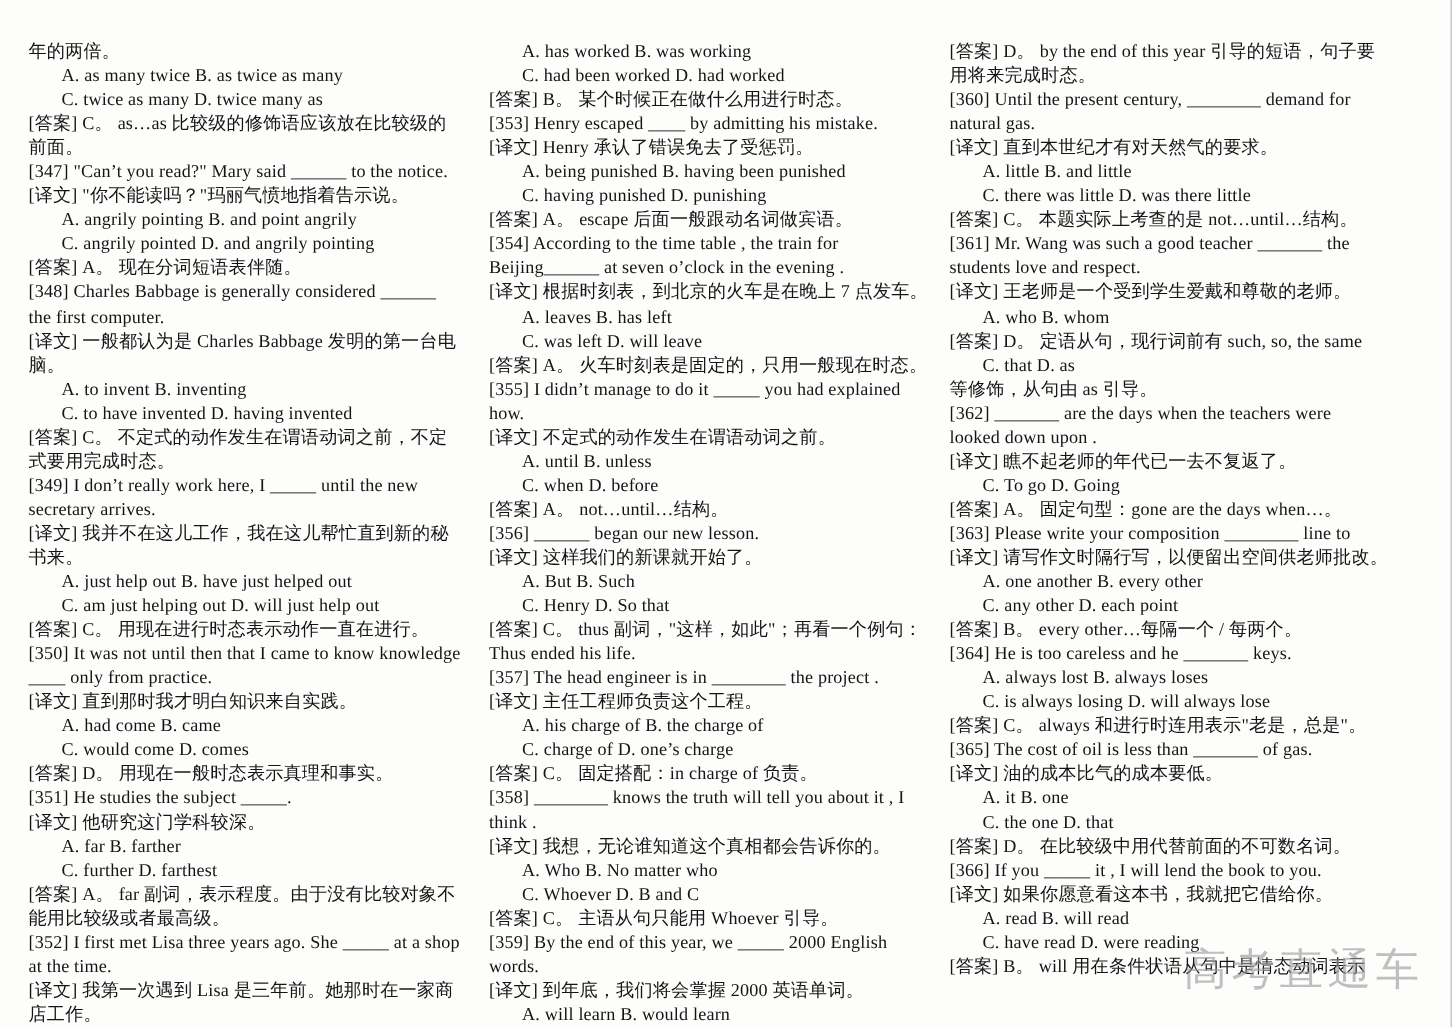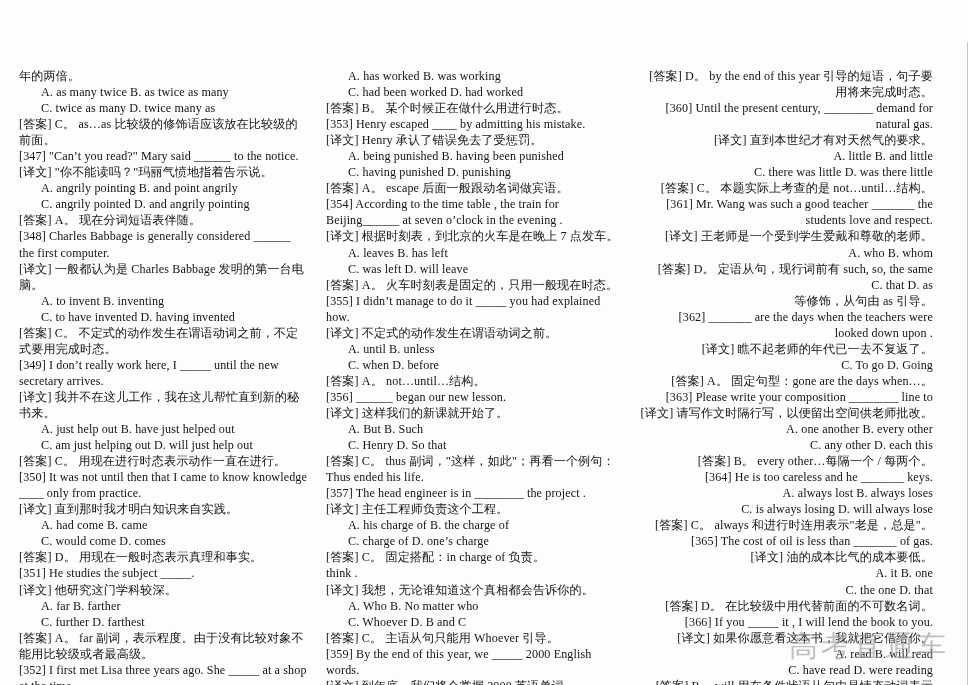--- a/index.html
+++ b/index.html
@@ -8,36 +8,35 @@
     background:#fdfdfc;
     font-family:"Liberation Serif","DejaVu Serif",serif;
     color:#141414;
     overflow:hidden;
     position:relative;
   }
   #page{
     position:absolute;inset:0;
     border-right:1px solid #c9c9c9;
     box-sizing:border-box;
-    margin-top:42px;
   }
   #cols{
     position:absolute;
     left:19px;top:26px;right:14px;bottom:4px;
     display:flex;
     gap:21px;
   }
   .col{
     width:286px;
     flex:0 0 286px;
     font-size:12.1px;
     line-height:16.05px;
     text-align:left;
   }
-  .col.c3{width:300px;flex:0 0 300px;text-align:right;}
+  .col.c3{width:300px;flex:0 0 300px;}
   .ln{
     white-space:nowrap;
     letter-spacing:0.01em;
   }
   .opt{padding-left:22px;}
   #watermark{
     position:absolute;
     right:18px;bottom:18px;
     font-family:"DejaVu Sans","Liberation Sans",sans-serif;
     font-size:29px;
@@ -122,20 +121,21 @@
         <div class="ln">[译文] 这样我们的新课就开始了。</div>
         <div class="ln opt">A. But        B. Such</div>
         <div class="ln opt">C. Henry        D. So that</div>
         <div class="ln">[答案] C。   thus 副词，"这样，如此"；再看一个例句：</div>
         <div class="ln">Thus ended his life.</div>
         <div class="ln">[357] The head engineer is in ________ the project .</div>
         <div class="ln">[译文] 主任工程师负责这个工程。</div>
         <div class="ln opt">A. his charge of        B. the charge of</div>
         <div class="ln opt">C. charge of       D. one’s charge</div>
         <div class="ln">[答案] C。   固定搭配：in charge of 负责。</div>
+        <div class="ln">[358] ________ knows the truth will tell you about it , I</div>
         <div class="ln">think .</div>
         <div class="ln">[译文] 我想，无论谁知道这个真相都会告诉你的。</div>
         <div class="ln opt">A. Who        B. No matter who</div>
         <div class="ln opt">C. Whoever        D. B and C</div>
         <div class="ln">[答案] C。   主语从句只能用 Whoever 引导。</div>
         <div class="ln">[359] By the end of this year, we _____ 2000 English</div>
         <div class="ln">words.</div>
         <div class="ln">[译文] 到年底，我们将会掌握 2000 英语单词。</div>
         <div class="ln opt">A. will learn        B. would learn</div>
         <div class="ln opt">C. have learned        D. will have learned</div>
@@ -157,21 +157,21 @@
         <div class="ln opt">C. that        D. as</div>
         <div class="ln">等修饰，从句由 as 引导。</div>
         <div class="ln">[362] _______ are the days when the teachers were</div>
         <div class="ln">looked down upon .</div>
         <div class="ln">[译文] 瞧不起老师的年代已一去不复返了。</div>
         <div class="ln opt">C. To go        D. Going</div>
         <div class="ln">[答案] A。   固定句型：gone are the days when…。</div>
         <div class="ln">[363] Please write your composition ________ line to</div>
         <div class="ln">[译文] 请写作文时隔行写，以便留出空间供老师批改。</div>
         <div class="ln opt">A. one another        B. every other</div>
-        <div class="ln opt">C. any other        D. each this</div>
+        <div class="ln opt">C. any other        D. each point</div>
         <div class="ln">[答案] B。   every other…每隔一个 / 每两个。</div>
         <div class="ln">[364] He is too careless and he _______ keys.</div>
         <div class="ln opt">A. always lost        B. always loses</div>
         <div class="ln opt">C. is always losing        D. will always lose</div>
         <div class="ln">[答案] C。   always 和进行时连用表示"老是，总是"。</div>
         <div class="ln">[365] The cost of oil is less than _______ of gas.</div>
         <div class="ln">[译文] 油的成本比气的成本要低。</div>
         <div class="ln opt">A. it        B. one</div>
         <div class="ln opt">C. the one        D. that</div>
         <div class="ln">[答案] D。   在比较级中用代替前面的不可数名词。</div>

